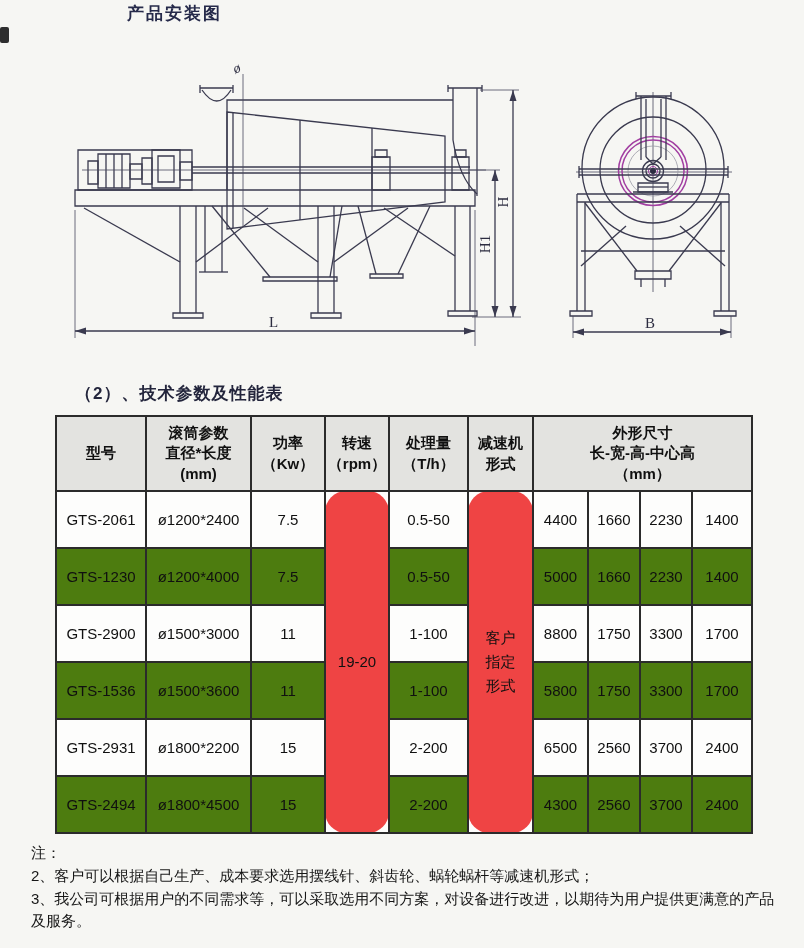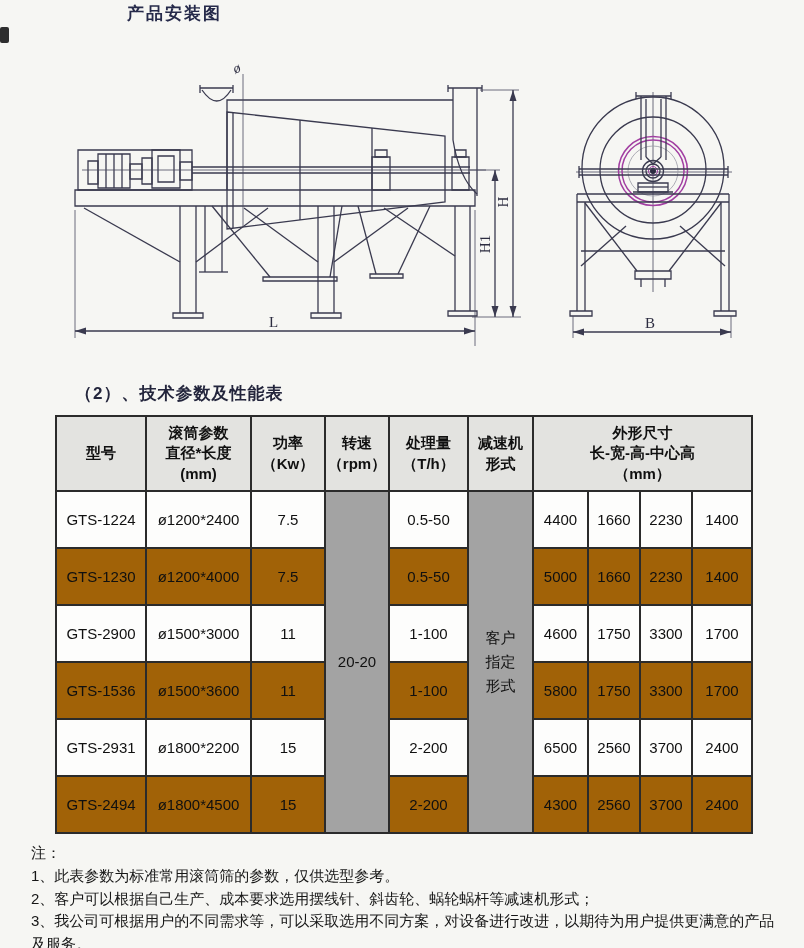--- a/index.html
+++ b/index.html
@@ -37,22 +37,22 @@
   }
   table.spec th,table.spec td{
     border:2px solid #2b2b2b;
     text-align:center;vertical-align:middle;
     white-space:pre-line;padding:0;
     font-size:15px;color:#101010;
   }
   table.spec thead tr{height:75px;}
   table.spec tbody tr{height:57px;}
   table.spec th{background:#e3e3e0;font-weight:600;line-height:1.35;}
-  table.spec tbody tr.shaded td{background:#a16207;}
-  table.spec td.merged{background:#a3a3a3;line-height:1.6;}
+  table.spec tbody tr.shaded td{background:#4d7c0f;}
+  table.spec td.merged{background:#ef4444;line-height:1.6;border-radius:21px;}
   .notes{
     position:absolute;left:31px;top:842px;width:750px;
     font-size:15px;line-height:1.52;color:#161616;
   }
   .notes div{margin:0;}
 </style>
 </head>
 <body>
 
 <div class="scan-artifact"></div>
@@ -270,24 +270,24 @@
 （T/h）</th>
       <th>减速机
 形式</th>
       <th colspan="4">外形尺寸
 长-宽-高-中心高
 （mm）</th>
     </tr>
   </thead>
   <tbody>
     <tr>
-      <td>GTS-1224</td>
+      <td>GTS-2061</td>
       <td>ø1200*2400</td>
       <td>7.5</td>
-      <td class="merged" rowspan="6">20-20</td>
+      <td class="merged" rowspan="6">19-20</td>
       <td>0.5-50</td>
       <td class="merged" rowspan="6">客户
 指定
 形式</td>
       <td>4400</td>
       <td>1660</td>
       <td>2230</td>
       <td>1400</td>
     </tr>
     <tr class="shaded">
@@ -298,21 +298,21 @@
       <td>5000</td>
       <td>1660</td>
       <td>2230</td>
       <td>1400</td>
     </tr>
     <tr>
       <td>GTS-2900</td>
       <td>ø1500*3000</td>
       <td>11</td>
       <td>1-100</td>
-      <td>4600</td>
+      <td>8800</td>
       <td>1750</td>
       <td>3300</td>
       <td>1700</td>
     </tr>
     <tr class="shaded">
       <td>GTS-1536</td>
       <td>ø1500*3600</td>
       <td>11</td>
       <td>1-100</td>
       <td>5800</td>
@@ -338,16 +338,15 @@
       <td>4300</td>
       <td>2560</td>
       <td>3700</td>
       <td>2400</td>
     </tr>
   </tbody>
 </table>
 
 <div class="notes">
   <div>注：</div>
-  <div>1、此表参数为标准常用滚筒筛的参数，仅供选型参考。</div>
   <div>2、客户可以根据自己生产、成本要求选用摆线针、斜齿轮、蜗轮蜗杆等减速机形式；</div>
   <div>3、我公司可根据用户的不同需求等，可以采取选用不同方案，对设备进行改进，以期待为用户提供更满意的产品及服务。</div>
 </div>
 
 </body></html>

